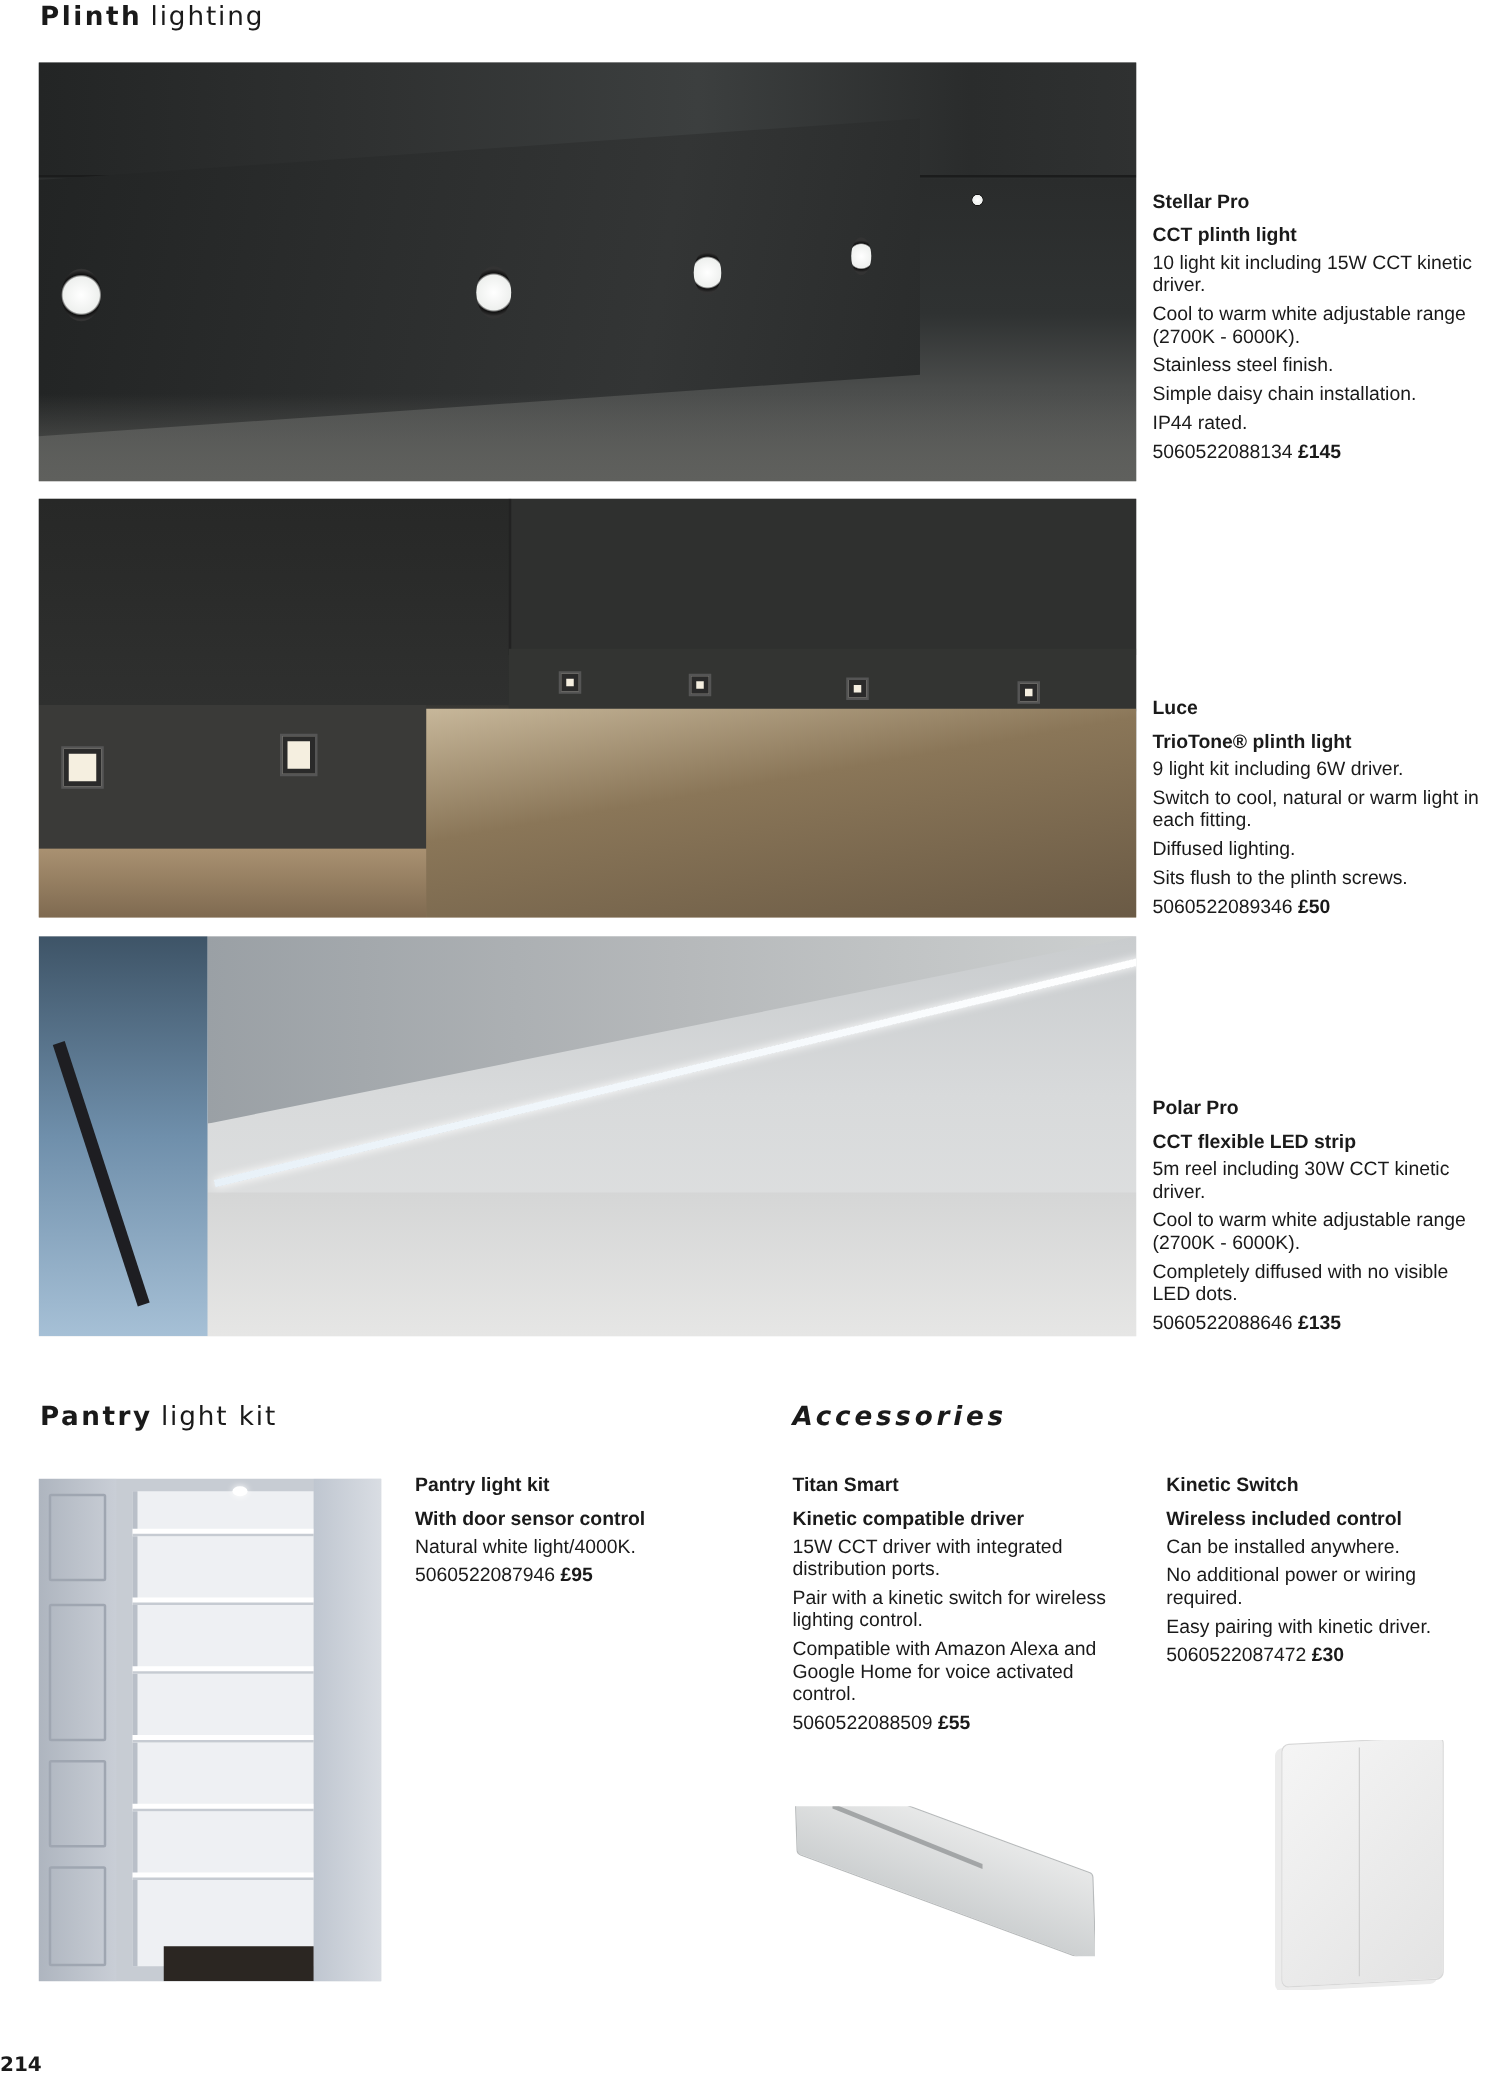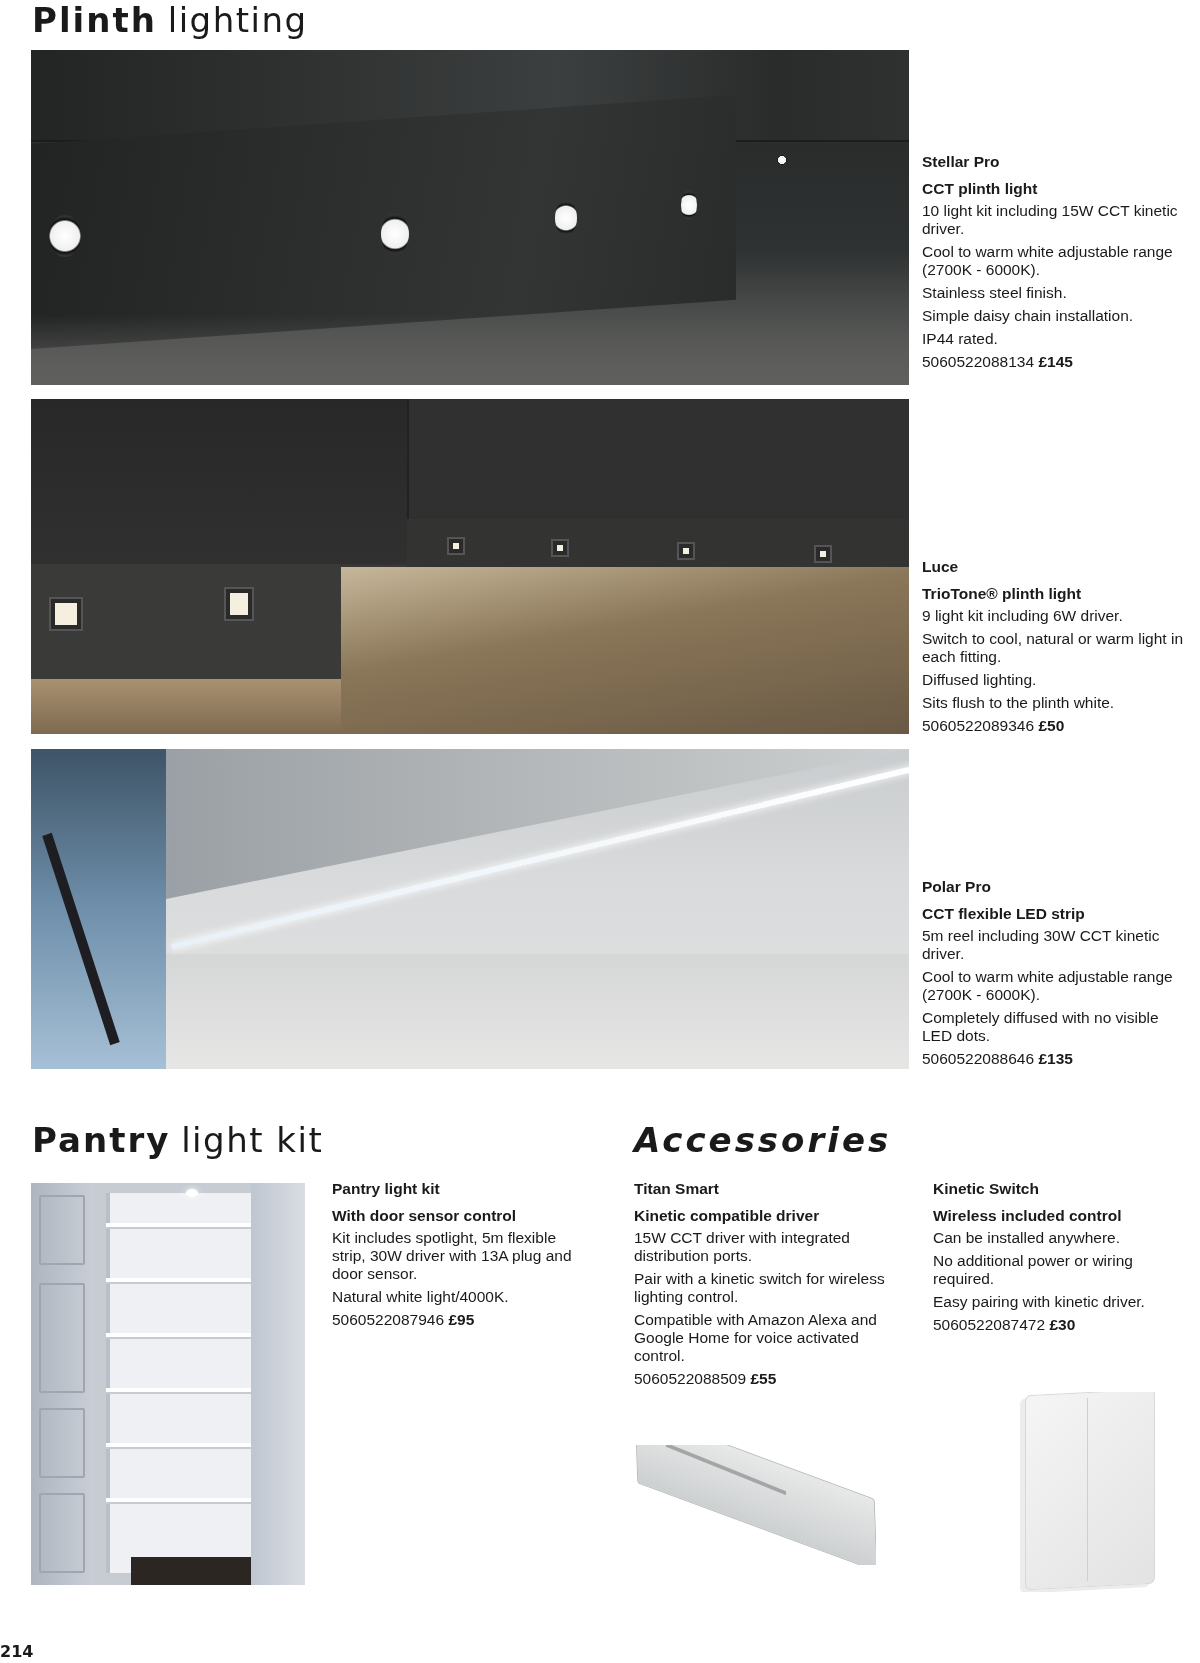--- a/index.html
+++ b/index.html
@@ -1,19 +1,19 @@
 <!DOCTYPE html>
 <html><head>
 <meta charset="utf-8">
 <style>
   * { box-sizing: border-box; margin: 0; padding: 0; }
   html, body { width: 1200px; height: 1663px; background: #ffffff; overflow: hidden; }
   body { position: relative; font-family: "Liberation Sans", "DejaVu Sans", sans-serif; color: #1a1a1a; }
 
-  .section-title { position: absolute; font-family: "DejaVu Sans", sans-serif; font-size: 34px; line-height: 1; color: #1a1a1a; white-space: nowrap; }
+  .section-title { position: absolute; font-family: "DejaVu Sans", sans-serif; font-size: 21px; line-height: 1; color: #1a1a1a; white-space: nowrap; }
   .section-title .bold { font-weight: bold; letter-spacing: 2px; }
   .section-title .light { font-weight: normal; letter-spacing: 1.5px; }
   .section-title.all-bold { font-weight: bold; letter-spacing: 3px; font-style: italic; }
 
   .photo { position: absolute; overflow: hidden; }
 
   .product { position: absolute; font-size: 15.5px; line-height: 18px; color: #1a1a1a; }
   .product .brand { font-weight: bold; margin-bottom: 9px; }
   .product .name { font-weight: bold; margin-bottom: 4px; }
   .product .feature { margin-bottom: 5px; }
@@ -116,21 +116,21 @@
   <div class="sq-light" style="left:648px; top:145px; width:14px; height:14px;"></div>
   <div class="sq-light" style="left:785px; top:148px; width:14px; height:14px;"></div>
 </div>
 
 <div class="product" style="left:922px; top:558px; width:275px;">
   <div class="brand">Luce</div>
   <div class="name">TrioTone® plinth light</div>
   <div class="feature">9 light kit including 6W driver.</div>
   <div class="feature">Switch to cool, natural or warm light in each fitting.</div>
   <div class="feature">Diffused lighting.</div>
-  <div class="feature">Sits flush to the plinth white.</div>
+  <div class="feature">Sits flush to the plinth screws.</div>
   <div class="code-price">
     <span>5060522089346</span>
     <span class="price">£50</span>
   </div>
 </div>
 
 <div class="photo" id="photo-polar">
   <div class="cabinet"></div>
   <div class="panel"></div>
   <div class="wall"></div>
@@ -172,21 +172,20 @@
   <div class="shelf" style="top:260px;"></div>
   <div class="shelf" style="top:315px;"></div>
   <div class="spot"></div>
   <div class="floor"></div>
   <div class="right"></div>
 </div>
 
 <div class="product" style="left:332px; top:1180px; width:250px;">
   <div class="brand">Pantry light kit</div>
   <div class="name">With door sensor control</div>
-  <div class="feature">Kit includes spotlight, 5m flexible strip, 30W driver with 13A plug and door sensor.</div>
   <div class="feature">Natural white light/4000K.</div>
   <div class="code-price">
     <span>5060522087946</span>
     <span class="price">£95</span>
   </div>
 </div>
 
 <div class="product" style="left:634px; top:1180px; width:255px;">
   <div class="brand">Titan Smart</div>
   <div class="name">Kinetic compatible driver</div>

